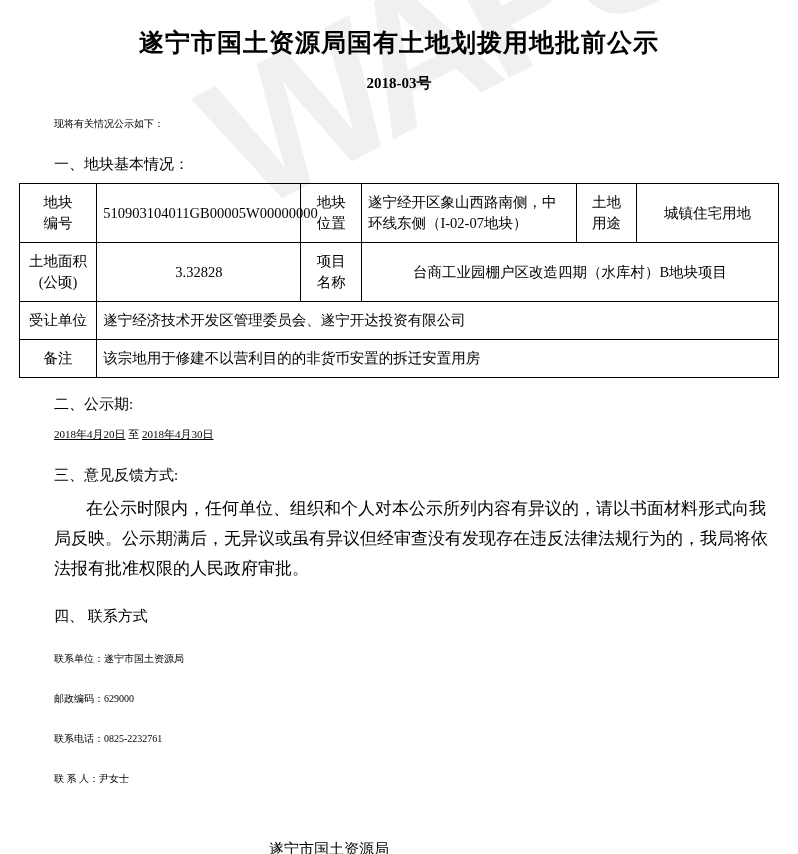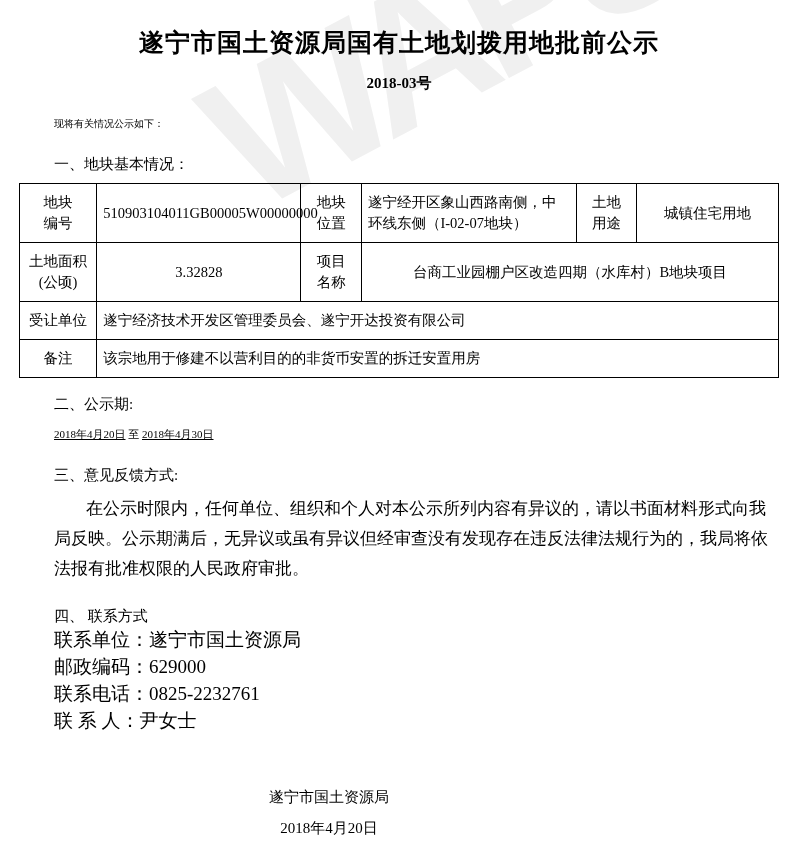--- a/index.html
+++ b/index.html
@@ -103,22 +103,22 @@
   .para {
     font-size: 17px;
     margin-top: 9px;
     margin-left: 36px;
     line-height: 1.75;
   }
   .para.indent {
     text-indent: 32px;
   }
   .contact-line {
-    font-size: 19px;
-    margin-top: 1px;
+    font-size: 10px;
+    margin-top: 26px;
     margin-left: 36px;
   }
   .signature {
     margin-top: 54px;
     text-align: center;
     font-size: 15px;
     padding-right: 140px;
   }
   .signature div {
     margin-top: 12px;

